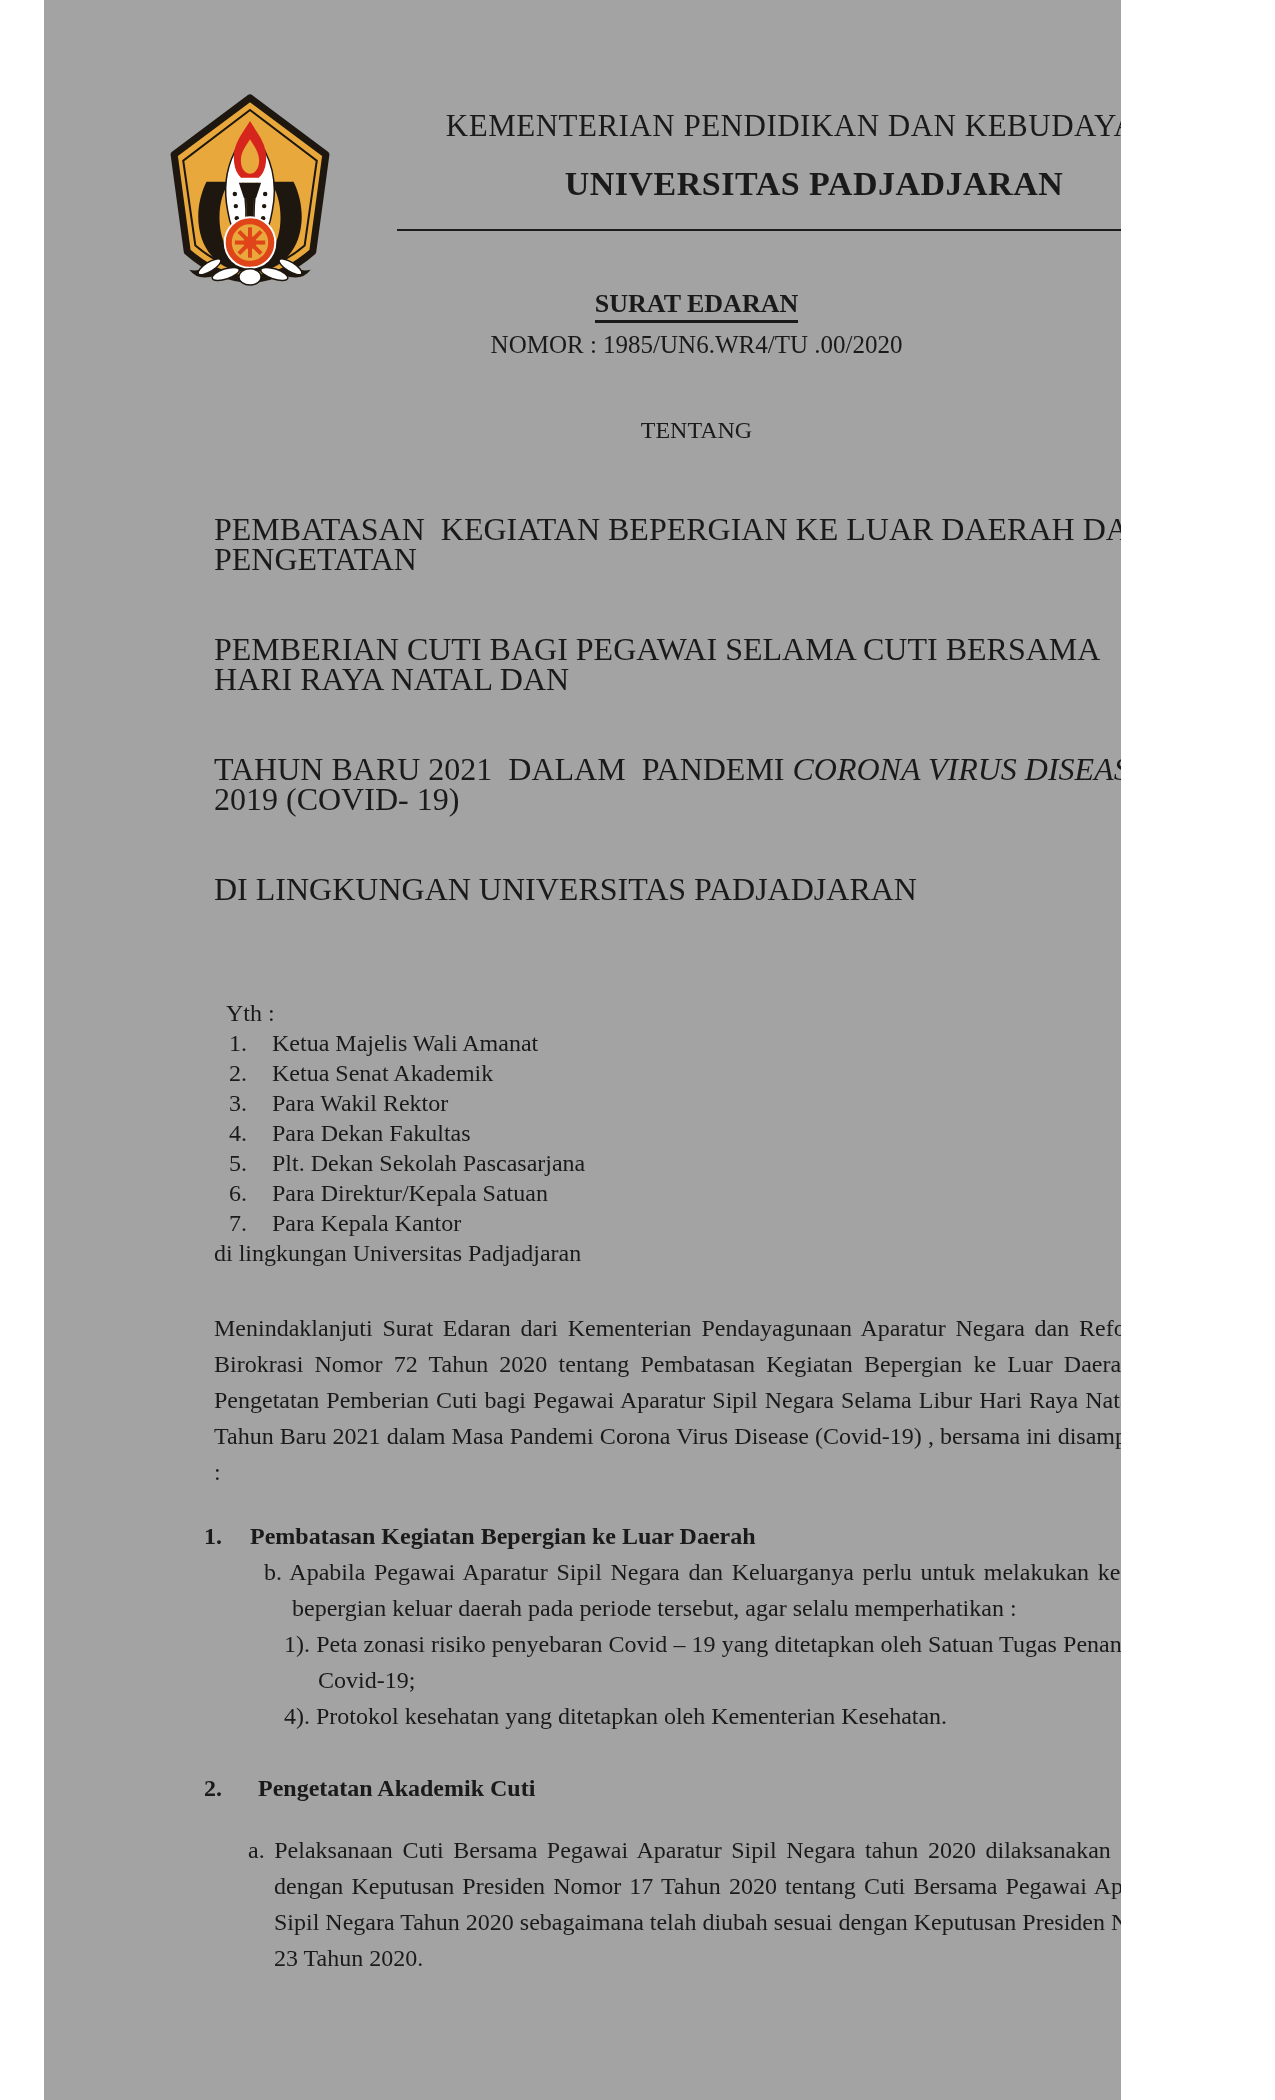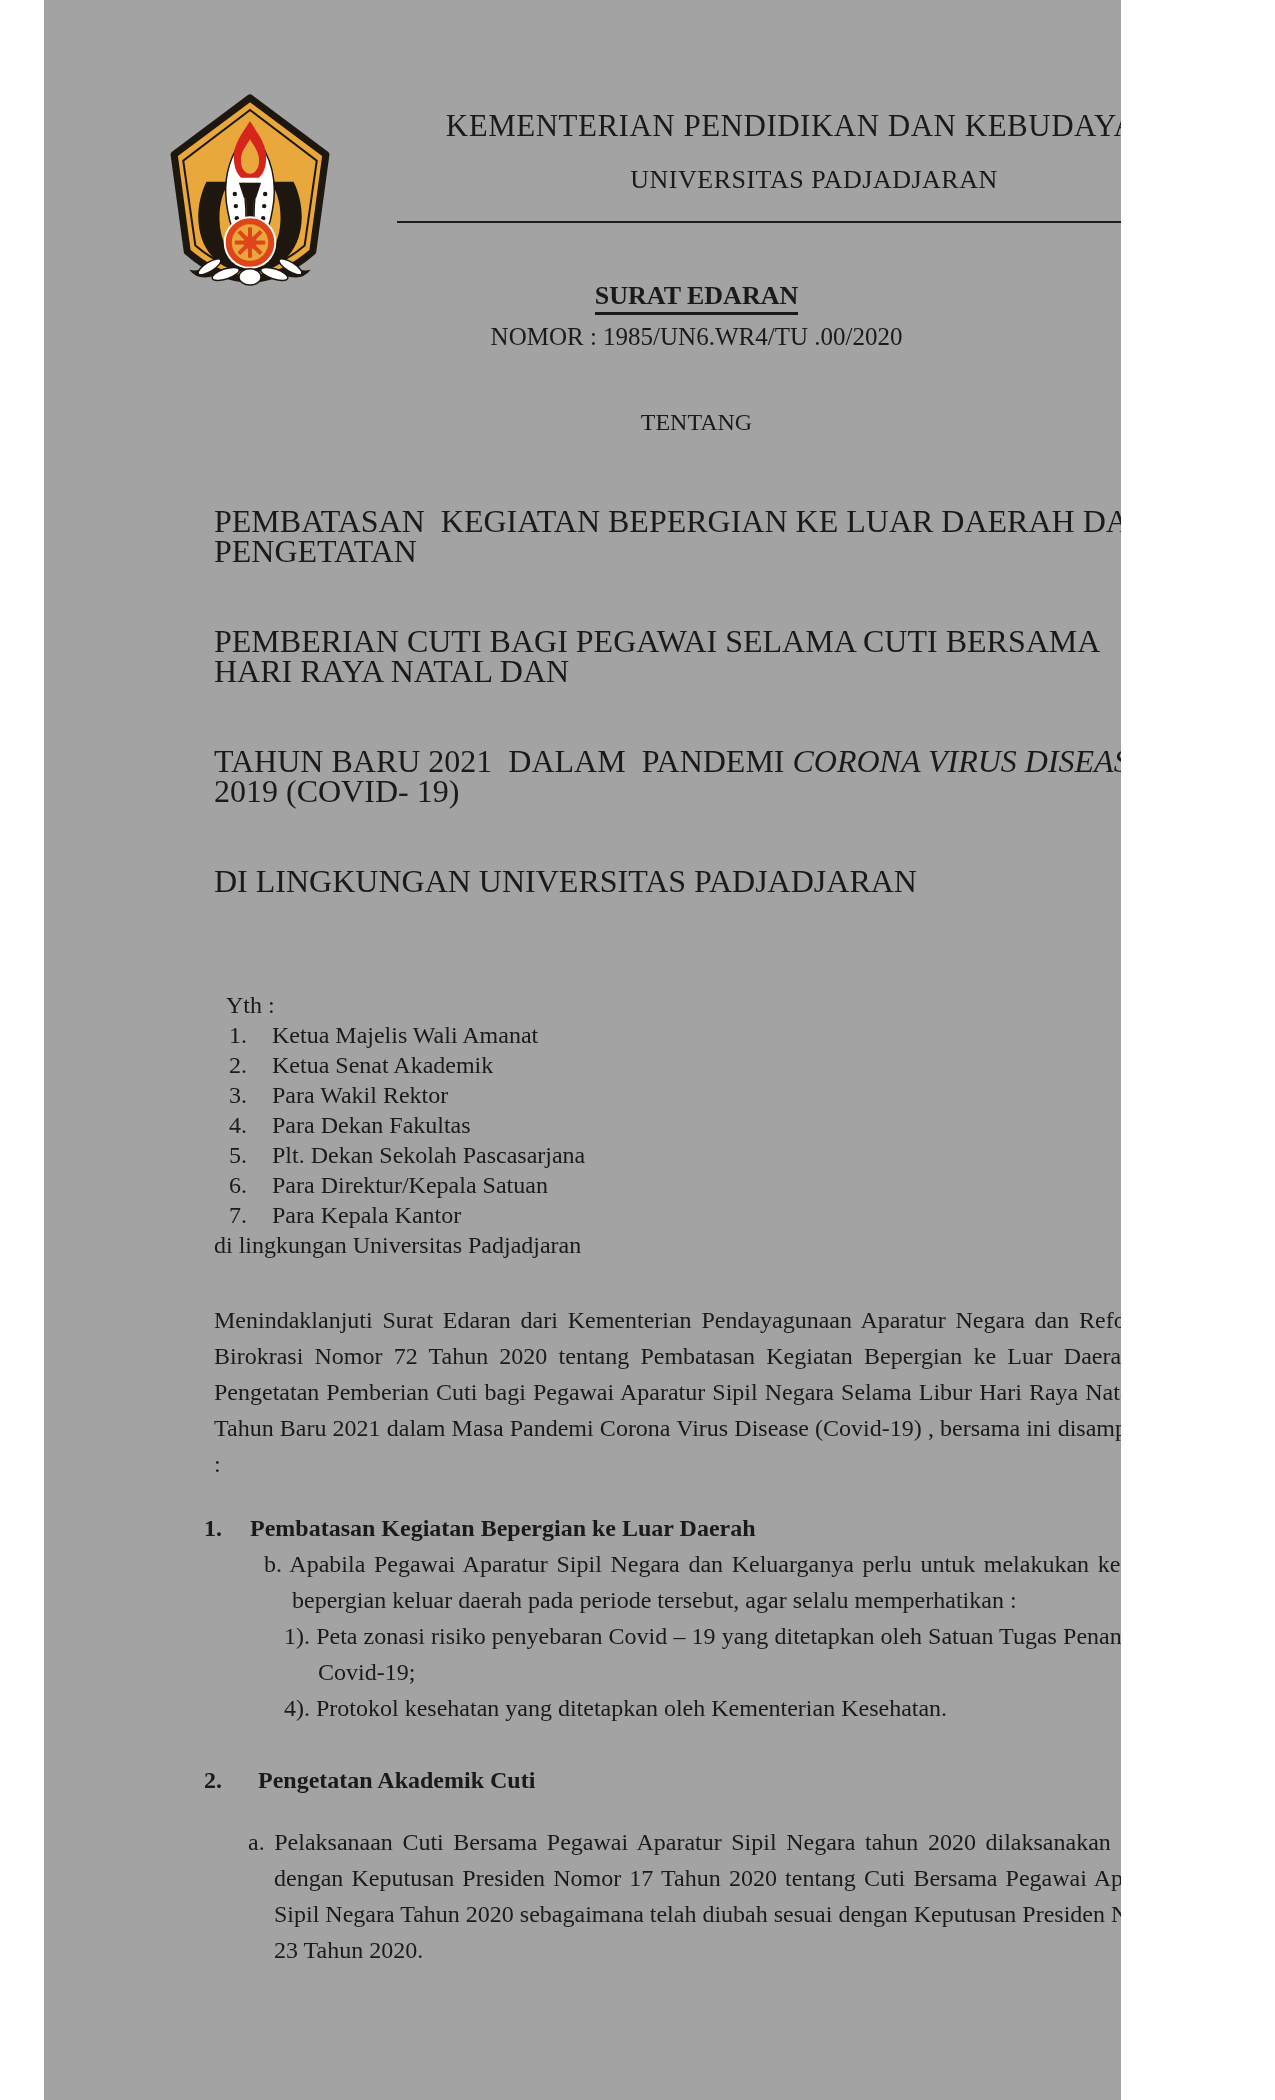--- a/index.html
+++ b/index.html
@@ -13,21 +13,21 @@
     color: #1a1a1a;
     overflow: hidden;
     margin-left: 44px;
   }
 
   
   .letterhead { position: relative; padding-top: 108px; }
   .logo-box { position: absolute; left: 120px; top: 92px; width: 172px; height: 210px; }
   .head-text { margin-left: 310px; width: 920px; text-align: center; }
   .ministry   { font-size: 31px; line-height: 36px; letter-spacing: .5px; }
-  .university { font-size: 26px; font-weight: normal; margin-top: 21px; letter-spacing: .5px; }
+  .university { font-size: 34px; font-weight: bold; margin-top: 21px; letter-spacing: .5px; }
   .addr-block { margin-top: 18px; }
   .addr { font-size: 24px; line-height: 28px; }
   .head-rule { margin: 26px 0 0 353px; width: 845px; border-top: 2.5px solid #1c1c1c; }
 
   
   main { margin-left: 170px; width: 965px; font-size: 24px; }
 
   .doc-title { text-align: center; margin-top: 58px; font-size: 26px; font-weight: bold; }
   .doc-title span { border-bottom: 3px solid #1a1a1a; padding-bottom: 2px; font-family: Liberation Serif, serif; }
   .doc-number { text-align: center; margin-top: 12px; font-size: 25px; }

